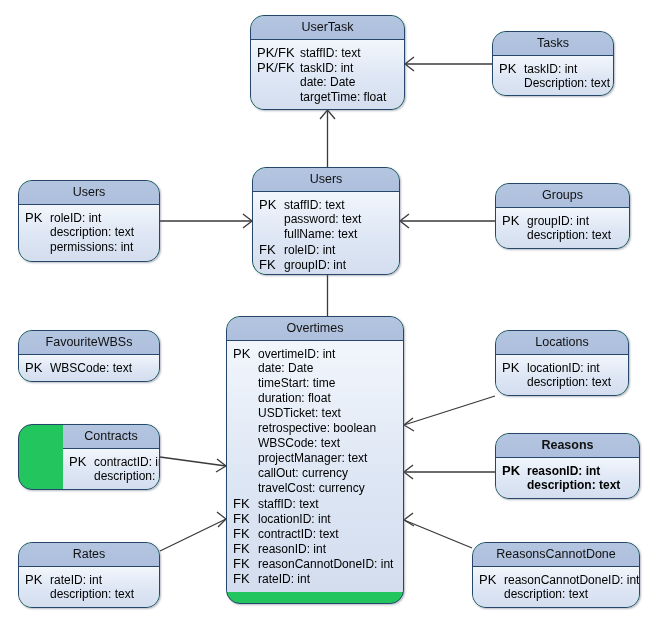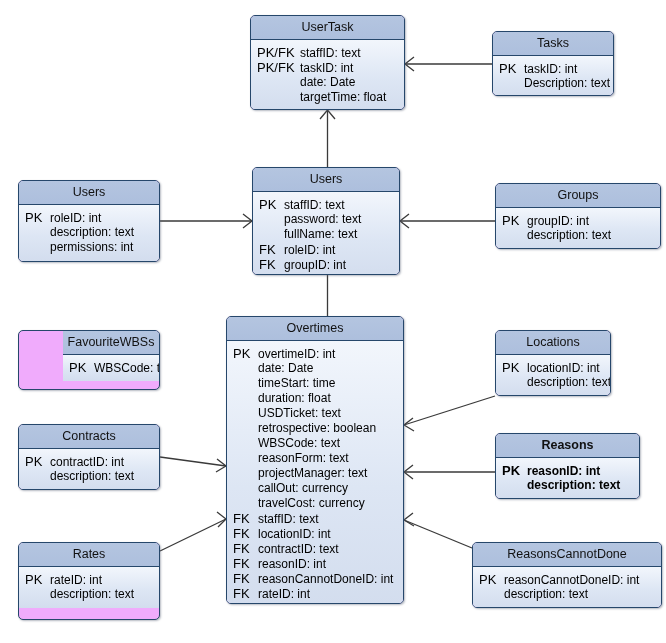--- a/index.html
+++ b/index.html
@@ -25,22 +25,22 @@
     position: absolute;
     left: 0; top: 0;
     width: 666px;
     height: 643px;
     pointer-events: none;
   }
   .entity {
     position: absolute;
     box-sizing: border-box;
     border: 1px solid #26476b;
-    border-radius: 5px;
-    background: #f0abfc;
+    border-radius: 14px;
+    background: #22c55e;
     box-shadow: 1px 1px 2px rgba(90,100,120,0.45);
     overflow: hidden;
   }
   .entity-header {
     box-sizing: border-box;
     height: 24px;
     line-height: 23px;
     text-align: center;
     font-size: 12.5px;
     color: #111111;
@@ -207,34 +207,34 @@
           <div class="attr-row">
             <span class="attr-key"></span>
             <span class="attr-name">description: text</span>
           </div>
           <div class="attr-row">
             <span class="attr-key"></span>
             <span class="attr-name">permissions: int</span>
           </div>
         </div>
       </div>
-      <div class="entity kw-narrow" style="left: 495px; top: 183px; width: 166px; height: 66px;">
+      <div class="entity kw-narrow" style="left: 495px; top: 183px; width: 135px; height: 66px;">
         <div class="entity-header">Groups</div>
         <div class="entity-body">
           <div class="attr-row">
             <span class="attr-key">PK</span>
             <span class="attr-name">groupID: int</span>
           </div>
           <div class="attr-row">
             <span class="attr-key"></span>
             <span class="attr-name">description: text</span>
           </div>
         </div>
       </div>
-      <div class="entity kw-narrow" style="left: 18px; top: 330px; width: 142px; height: 60px; padding-left: 44px;">
+      <div class="entity kw-narrow" style="left: 18px; top: 330px; width: 142px; height: 52px;">
         <div class="entity-header">FavouriteWBSs</div>
         <div class="entity-body">
           <div class="attr-row">
             <span class="attr-key">PK</span>
             <span class="attr-name">WBSCode: text</span>
           </div>
         </div>
       </div>
       <div class="entity kw-narrow" style="left: 226px; top: 316px; width: 178px; height: 288px;">
         <div class="entity-header">Overtimes</div>
@@ -262,24 +262,20 @@
           <div class="attr-row">
             <span class="attr-key"></span>
             <span class="attr-name">retrospective: boolean</span>
           </div>
           <div class="attr-row">
             <span class="attr-key"></span>
             <span class="attr-name">WBSCode: text</span>
           </div>
           <div class="attr-row">
             <span class="attr-key"></span>
-            <span class="attr-name">reasonForm: text</span>
-          </div>
-          <div class="attr-row">
-            <span class="attr-key"></span>
             <span class="attr-name">projectManager: text</span>
           </div>
           <div class="attr-row">
             <span class="attr-key"></span>
             <span class="attr-name">callOut: currency</span>
           </div>
           <div class="attr-row">
             <span class="attr-key"></span>
             <span class="attr-name">travelCost: currency</span>
           </div>
@@ -302,34 +298,34 @@
           <div class="attr-row">
             <span class="attr-key">FK</span>
             <span class="attr-name">reasonCannotDoneID: int</span>
           </div>
           <div class="attr-row">
             <span class="attr-key">FK</span>
             <span class="attr-name">rateID: int</span>
           </div>
         </div>
       </div>
-      <div class="entity kw-narrow" style="left: 495px; top: 330px; width: 116px; height: 66px;">
+      <div class="entity kw-narrow" style="left: 495px; top: 330px; width: 134px; height: 66px;">
         <div class="entity-header">Locations</div>
         <div class="entity-body">
           <div class="attr-row">
             <span class="attr-key">PK</span>
             <span class="attr-name">locationID: int</span>
           </div>
           <div class="attr-row">
             <span class="attr-key"></span>
             <span class="attr-name">description: text</span>
           </div>
         </div>
       </div>
-      <div class="entity kw-narrow" style="left: 18px; top: 424px; width: 142px; height: 66px;">
+      <div class="entity kw-narrow" style="left: 18px; top: 424px; width: 142px; height: 66px; padding-left: 44px;">
         <div class="entity-header">Contracts</div>
         <div class="entity-body">
           <div class="attr-row">
             <span class="attr-key">PK</span>
             <span class="attr-name">contractID: int</span>
           </div>
           <div class="attr-row">
             <span class="attr-key"></span>
             <span class="attr-name">description: text</span>
           </div>
@@ -341,34 +337,34 @@
           <div class="attr-row">
             <span class="attr-key">PK</span>
             <span class="attr-name">reasonID: int</span>
           </div>
           <div class="attr-row">
             <span class="attr-key"></span>
             <span class="attr-name">description: text</span>
           </div>
         </div>
       </div>
-      <div class="entity kw-narrow" style="left: 18px; top: 542px; width: 142px; height: 78px;">
+      <div class="entity kw-narrow" style="left: 18px; top: 542px; width: 142px; height: 66px;">
         <div class="entity-header">Rates</div>
         <div class="entity-body">
           <div class="attr-row">
             <span class="attr-key">PK</span>
             <span class="attr-name">rateID: int</span>
           </div>
           <div class="attr-row">
             <span class="attr-key"></span>
             <span class="attr-name">description: text</span>
           </div>
         </div>
       </div>
-      <div class="entity kw-narrow" style="left: 472px; top: 542px; width: 190px; height: 66px;">
+      <div class="entity kw-narrow" style="left: 472px; top: 542px; width: 168px; height: 66px;">
         <div class="entity-header">ReasonsCannotDone</div>
         <div class="entity-body">
           <div class="attr-row">
             <span class="attr-key">PK</span>
             <span class="attr-name">reasonCannotDoneID: int</span>
           </div>
           <div class="attr-row">
             <span class="attr-key"></span>
             <span class="attr-name">description: text</span>
           </div>

